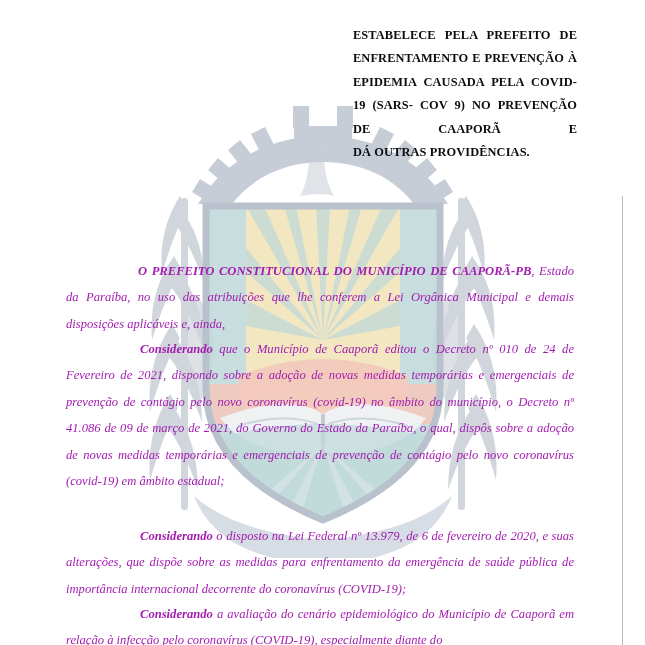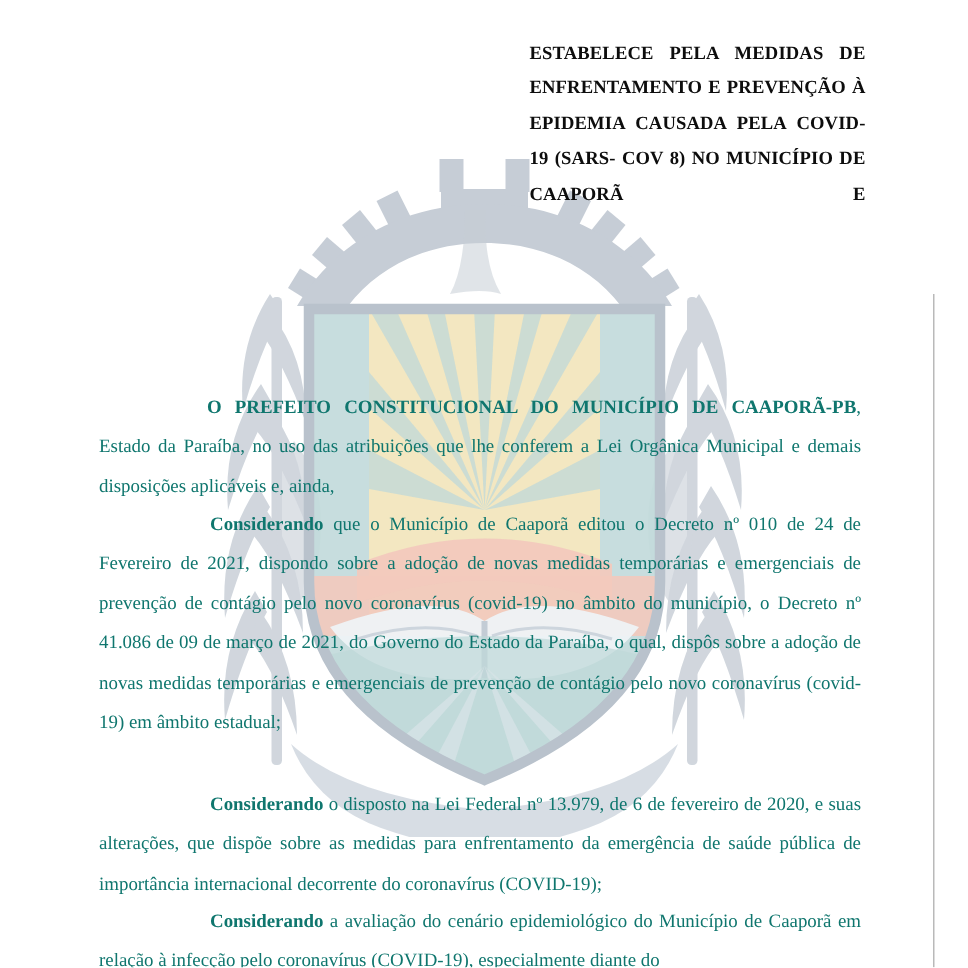--- a/index.html
+++ b/index.html
@@ -61,21 +61,22 @@
     text-align-last: left;
   }
 
   .body-block {
     position: absolute;
     left: 66px;
     width: 508px;
     font-size: 12.6px;
     line-height: 26.4px;
     text-align: justify;
-    color: #0f766e;
+    color: #a21caf;
+    font-style: italic;
   }
   .body-block b { font-weight: bold; }
   .indent { display: inline-block; width: 72px; }
   .indent-sm { display: inline-block; width: 74px; }
 
   #para-prefeito { top: 258px; }
   #para-cons-1   { top: 336px; }
   #para-cons-2   { top: 523px; }
   #para-cons-3   { top: 601px; }
 
@@ -203,26 +204,27 @@
       <g fill="#cdd5dd" opacity="0.8">
         <path d="M106 408 q40 36 129 44 q89 -8 129 -44 q-16 40 -60 56 q-40 14 -69 14 q-29 0 -69 -14 q-44 -16 -60 -56 z"></path>
       </g>
     </svg>
   </div>
 
   <div id="content">
 
     <div class="ementa">
       <span>ESTABELECE PELA</span>
-      <span>MEDIDAS DE</span>
+      <span>PREFEITO DE</span>
       <span>ENFRENTAMENTO E</span>
       <span>PREVENÇÃO À EPIDEMIA</span>
       <span>CAUSADA PELA COVID-19</span>
-      <span>(SARS- COV 8) NO</span>
-      <span>MUNICÍPIO DE CAAPORÃ E</span>
+      <span>(SARS- COV 9) NO</span>
+      <span>PREVENÇÃO DE CAAPORÃ E</span>
+      <span class="lastline">DÁ OUTRAS PROVIDÊNCIAS.</span>
     </div>
 
     <div class="body-block" id="para-prefeito">
       <span class="indent"></span><b>O PREFEITO CONSTITUCIONAL DO MUNICÍPIO DE CAAPORÃ-PB</b><span>, Estado da Paraíba, no uso das atribuições que lhe conferem a Lei Orgânica Municipal e demais disposições aplicáveis e, ainda,</span>
     </div>
 
     <div class="body-block" id="para-cons-1">
       <span class="indent-sm"></span><b>Considerando</b><span> que o Município de Caaporã editou o Decreto nº 010  de 24 de Fevereiro de 2021, dispondo sobre a adoção de novas medidas temporárias e emergenciais de prevenção de contágio pelo novo coronavírus (covid-19) no âmbito do município, o Decreto nº 41.086 de 09 de março de 2021, do Governo do Estado da Paraíba, o qual, dispôs sobre a adoção de novas medidas temporárias e emergenciais de prevenção de contágio pelo novo coronavírus (covid-19) em âmbito estadual;</span>
     </div>
 

